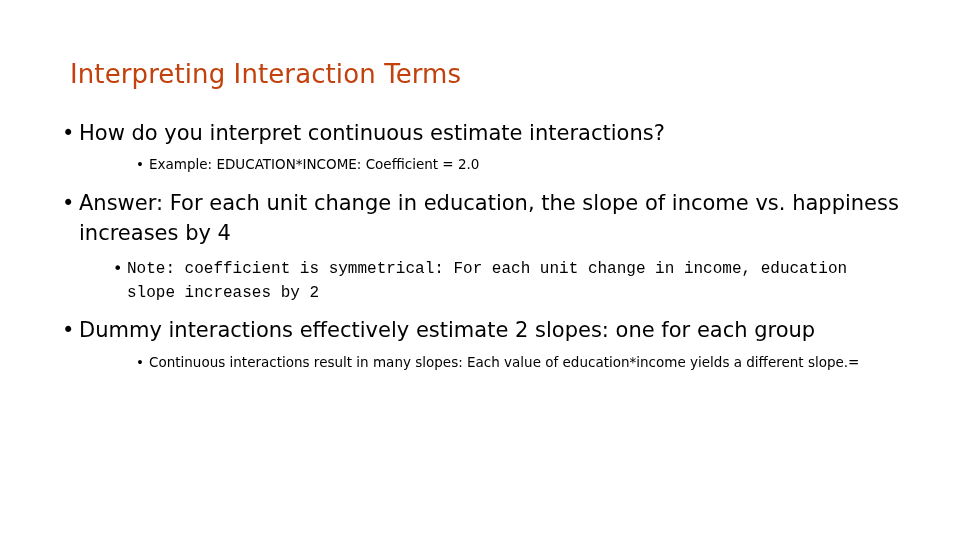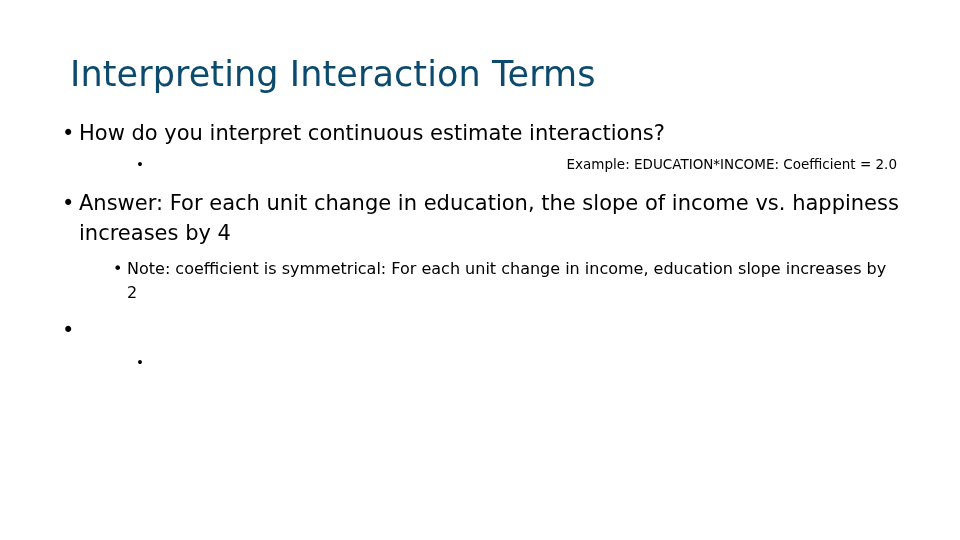--- a/index.html
+++ b/index.html
@@ -20,25 +20,25 @@
     height: 540px;
     background: #ffffff;
   }
 
   
   .slide-title {
     position: absolute;
     left: 70px;
     top: 52px;
     width: 840px;
-    font-size: 35px;
+    font-size: 26px;
     line-height: 44px;
     font-weight: 400;
     letter-spacing: 0.1px;
-    color: #0c4a6e;
+    color: #c2410c;
     white-space: nowrap;
   }
 
   
   .body-block {
     position: absolute;
     left: 0;
     top: 118px;
     width: 960px;
   }
@@ -79,36 +79,36 @@
     font-size: 13.5px;
     line-height: 21px;
   }
   .lvl2 .bullet-mark {
     width: 13px;
     font-size: 13.5px;
     line-height: 21px;
   }
   .lvl2 .bullet-text {
     max-width: 748px;
-    text-align: right;
   }
 
   
   .lvl2b {
     padding-left: 113px;
     font-size: 16px;
     line-height: 24px;
   }
   .lvl2b .bullet-mark {
     width: 14px;
     font-size: 16px;
     line-height: 24px;
   }
   .lvl2b .bullet-text {
     max-width: 762px;
+    font-family: Liberation Mono, monospace;
   }
 
   
   .sp-a { height: 6px; }
   .sp-b { height: 13px; }
   .sp-c { height: 9px; }
   .sp-d { height: 10px; }
   .sp-e { height: 7px; }
 </style>
 </head>
@@ -143,22 +143,24 @@
 
     <div class="bullet-row lvl2b">
       <span class="bullet-mark">•</span>
       <span class="bullet-text">Note:  coefficient is symmetrical:  For each unit change in income, education slope increases by 2</span>
     </div>
 
     <div class="sp-d"></div>
 
     <div class="bullet-row lvl1">
       <span class="bullet-mark">•</span>
+      <span class="bullet-text">Dummy interactions effectively estimate 2 slopes:  one for each group</span>
     </div>
 
     <div class="sp-e"></div>
 
     <div class="bullet-row lvl2">
       <span class="bullet-mark">•</span>
+      <span class="bullet-text">Continuous interactions result in many slopes:  Each value of education*income yields a different slope.=</span>
     </div>
 
   </div>
 </div>
 
 </body></html>

